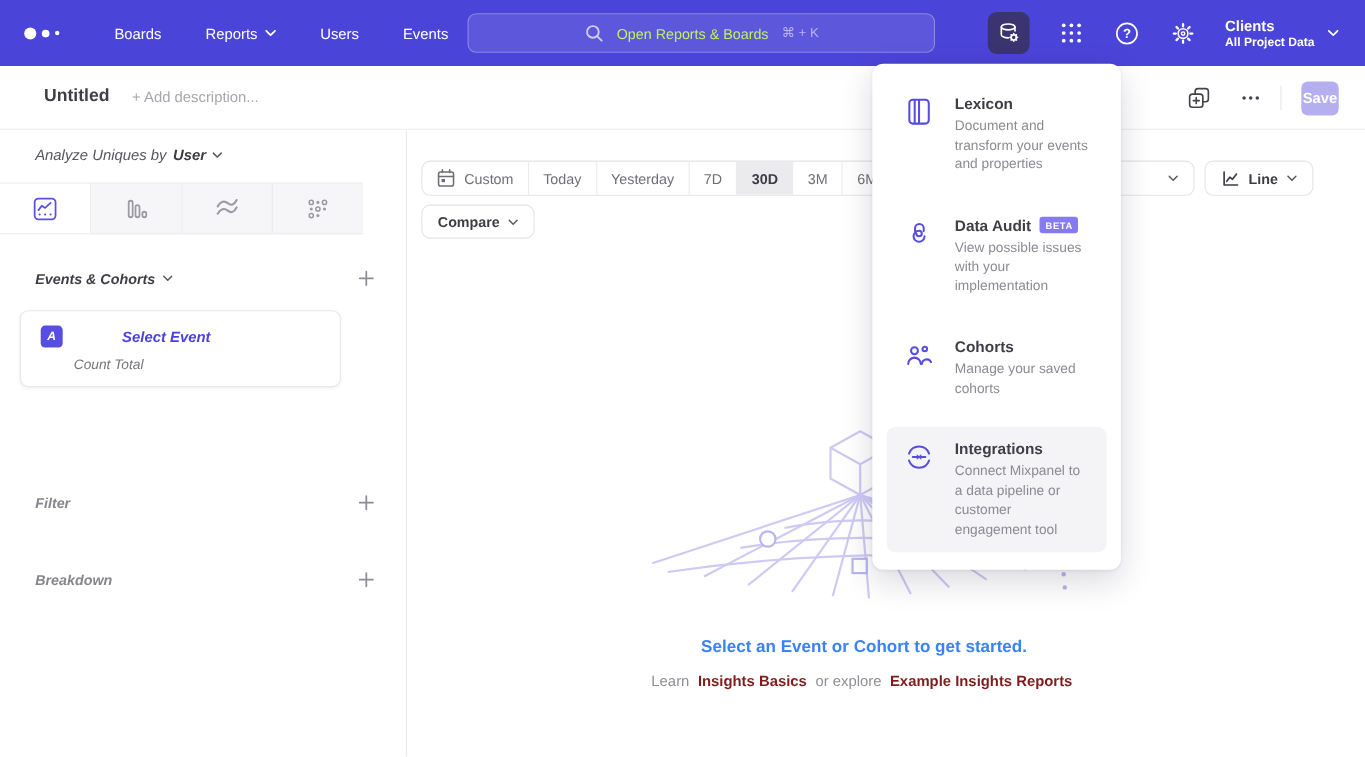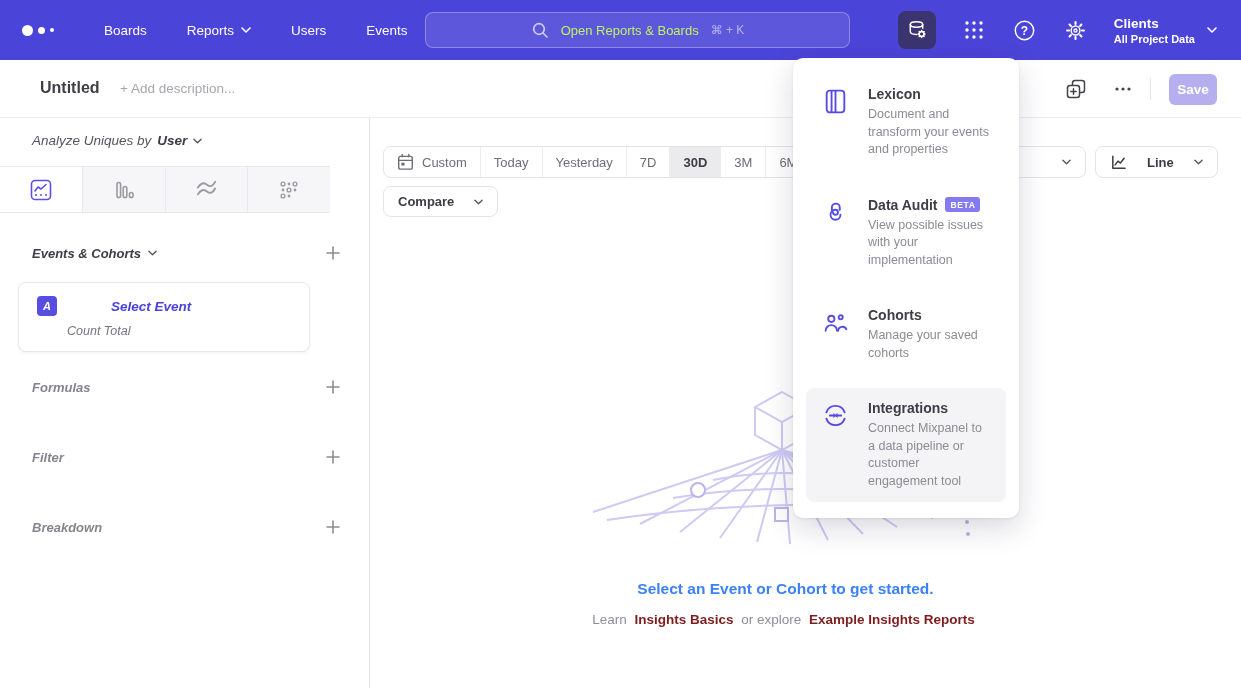--- a/index.html
+++ b/index.html
@@ -28,21 +28,21 @@
   .acct .l2 { font-size:11px; font-weight:700; margin-top:2px; }
 
   
   .rheader { position:absolute; left:0; top:60px; width:100%; height:58px; background:#fff;
     border-bottom:1px solid #ededf0; z-index:5; }
   .rtitle { position:absolute; left:40px; top:19px; font-size:16px; font-weight:700; color:#3e3e46; }
   .rdesc { position:absolute; left:120px; top:21px; font-size:13.5px; color:#a6a6ae; }
   .rh-right { position:absolute; right:24px; top:0; height:58px; display:flex; align-items:center; }
   .rh-right .gap { width:26px; }
   .vdiv { width:1px; height:22px; background:#e6e6ea; margin:0 18px; }
-  .savebtn { width:48px; height:31px; background:#b5aff0; border:none; border-radius:6px;
+  .savebtn { width:34px; height:31px; background:#b5aff0; border:none; border-radius:6px;
     color:#fff; font-size:13.5px; font-weight:700; font-family:inherit; }
 
   
   .sidebar { position:absolute; left:0; top:118px; width:370px; height:570px;
     border-right:1px solid #e8e8ec; background:#fff; z-index:4;font-style:italic; }
   .analyze { position:absolute; left:32px; top:15px; font-size:13.5px; color:#55555e;
     display:flex; align-items:center; gap:6px; }
   .analyze b { color:#3c3c44; font-weight:700; }
   .tabs { position:absolute; left:0; top:48px; width:330px; height:47px; display:flex;
     border-top:1px solid #e9e9ed; border-bottom:1px solid #e9e9ed; }
@@ -63,21 +63,21 @@
   .ecard .esub { margin:8px 0 0 48px; font-size:12.5px; color:#75757e; }
 
   
   .dategroup { position:absolute; left:383px; top:146px; height:32px; display:flex;
     background:#fff; border:1px solid #e4e4e8; border-radius:8px; overflow:hidden; z-index:2; }
   .seg { display:flex; align-items:center; gap:8px; padding:0 13px; font-size:13px;
     color:#6e6e77; border-right:1px solid #ececf0; cursor:pointer; white-space:nowrap; }
   .seg:last-child { border-right:none; }
   .seg.sel { background:#ebebee; color:#3c3c44; font-weight:700; }
   .btn { position:absolute; height:32px; background:#fff; border:1px solid #e4e4e8; border-radius:8px;
-    display:flex; align-items:center; gap:20px; padding:0 14px; font-size:13px; font-weight:600;
+    display:flex; align-items:center; gap:8px; padding:0 14px; font-size:13px; font-weight:600;
     color:#3c3c44; cursor:pointer; }
   .compare { left:383px; top:186px; height:31px; }
   .fragbtn { left:1010px; top:146px; width:76px; justify-content:flex-end; z-index:1; }
   .linebtn { left:1095px; top:146px; z-index:2; }
 
   
   .wireframe { position:absolute; left:585px; top:362px; z-index:0; }
   .es-head { position:absolute; left:330px; right:0; top:580px; text-align:center;
     font-size:15.5px; font-weight:700; color:#3b82f6; z-index:2; }
   .es-links { position:absolute; left:330px; right:0; top:612px; text-align:center;
@@ -294,28 +294,20 @@
     </div>
 
     <div class="ecard">
       <div class="row1">
         <span class="abadge">A</span>
         <span class="etitle">Select Event</span>
       </div>
       <div class="esub">Count Total</div>
     </div>
 
-    <div class="sec-head" style="top:261px">
-      <span class="lbl gray">Formulas</span>
-      <span class="plus">
-        <svg width="16" height="16" viewBox="0 0 16 16">
-            <path d="M8,2 V14 M2,8 H14" stroke="#8c8c94" stroke-width="1.6" stroke-linecap="round"></path>
-          </svg>
-      </span>
-    </div>
     <div class="sec-head" style="top:331px">
       <span class="lbl gray">Filter</span>
       <span class="plus">
         <svg width="16" height="16" viewBox="0 0 16 16">
             <path d="M8,2 V14 M2,8 H14" stroke="#8c8c94" stroke-width="1.6" stroke-linecap="round"></path>
           </svg>
       </span>
     </div>
     <div class="sec-head" style="top:401px">
       <span class="lbl gray">Breakdown</span>

